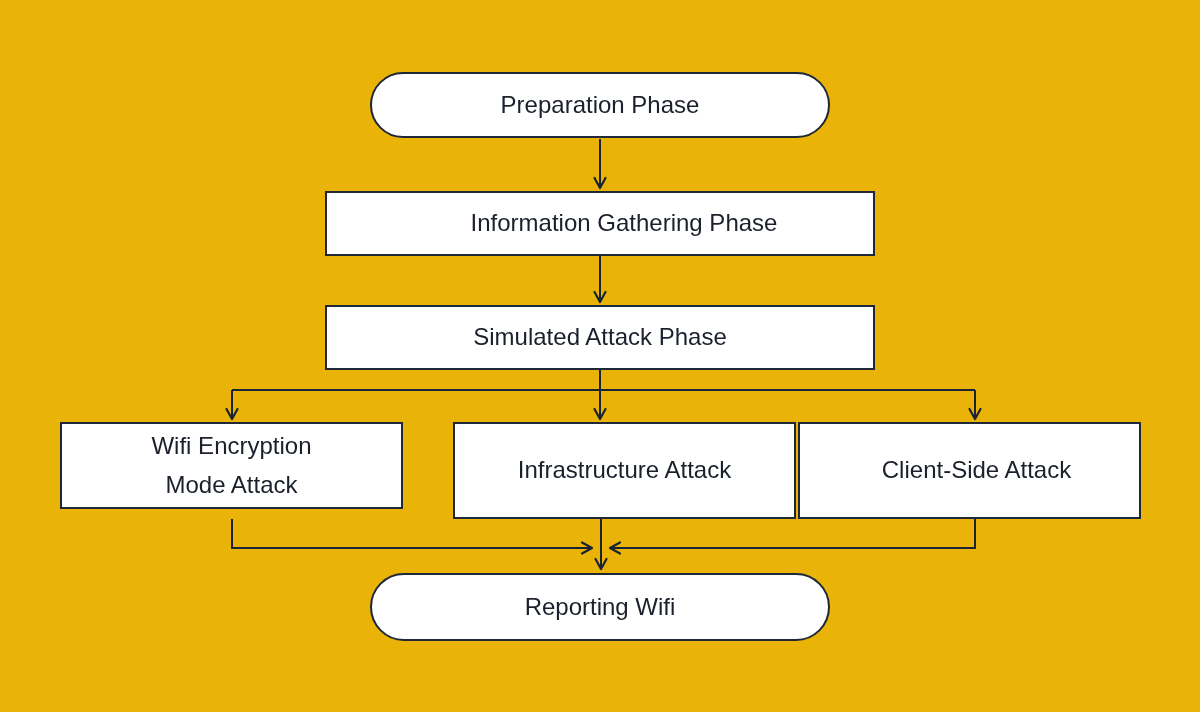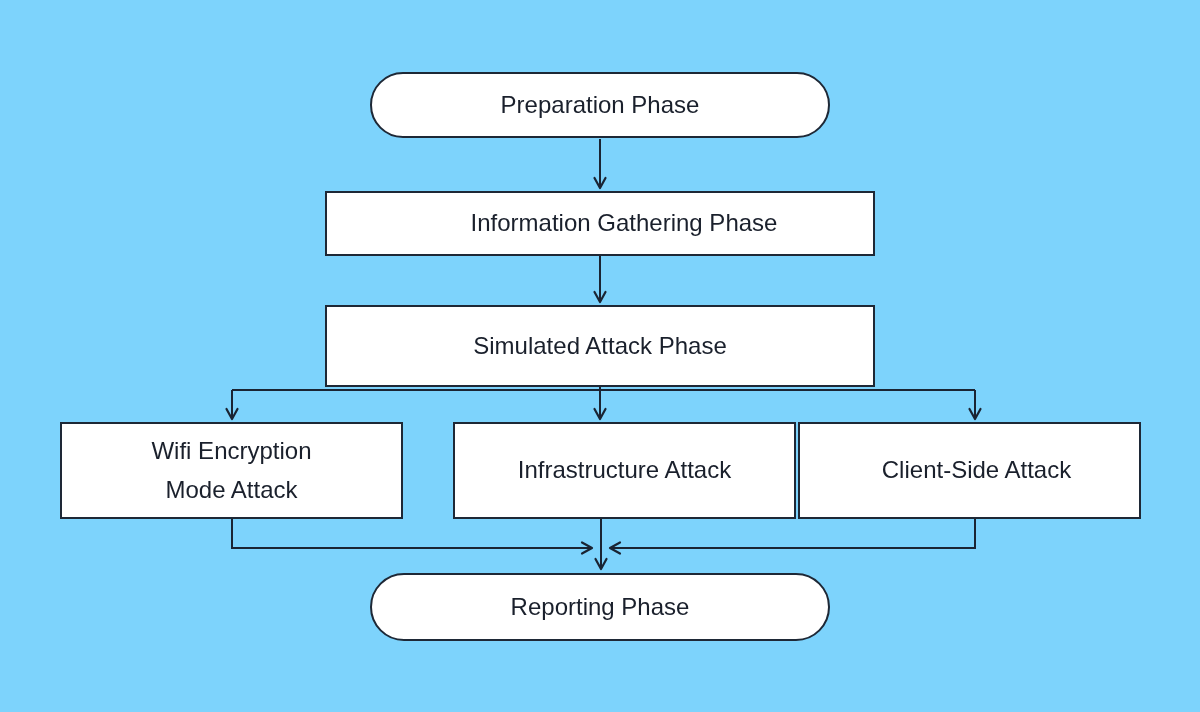--- a/index.html
+++ b/index.html
@@ -3,21 +3,21 @@
 <meta charset="utf-8">
 <style>
   html, body {
     margin: 0;
     padding: 0;
   }
   .canvas {
     position: relative;
     width: 1200px;
     height: 712px;
-    background: #7dd3fc;
+    background: #eab308;
     overflow: hidden;
     font-family: "Liberation Sans", "DejaVu Sans", sans-serif;
   }
   .edges {
     position: absolute;
     left: 0;
     top: 0;
     width: 1200px;
     height: 712px;
     z-index: 1;
@@ -77,33 +77,33 @@
   </svg>
 
   <div class="node stadium" style="left:370px; top:72px; width:460px; height:66px;">
     <span class="label">Preparation Phase</span>
   </div>
 
   <div class="node" style="left:325px; top:191px; width:550px; height:65px;padding-left:48px;">
     <span class="label">Information Gathering Phase</span>
   </div>
 
-  <div class="node" style="left:325px; top:305px; width:550px; height:82px;">
+  <div class="node" style="left:325px; top:305px; width:550px; height:65px;">
     <span class="label">Simulated Attack Phase</span>
   </div>
 
-  <div class="node" style="left:60px; top:422px; width:343px; height:97px;">
+  <div class="node" style="left:60px; top:422px; width:343px; height:87px;">
     <span class="label narrow">Wifi Encryption Mode Attack</span>
   </div>
 
   <div class="node" style="left:453px; top:422px; width:343px; height:97px;">
     <span class="label">Infrastructure Attack</span>
   </div>
 
   <div class="node" style="left:798px; top:422px; width:343px; height:97px;padding-left:14px;">
     <span class="label">Client-Side Attack</span>
   </div>
 
   <div class="node stadium" style="left:370px; top:573px; width:460px; height:68px;">
-    <span class="label">Reporting Phase</span>
+    <span class="label">Reporting Wifi</span>
   </div>
 
 </div>
 
 </body></html>

